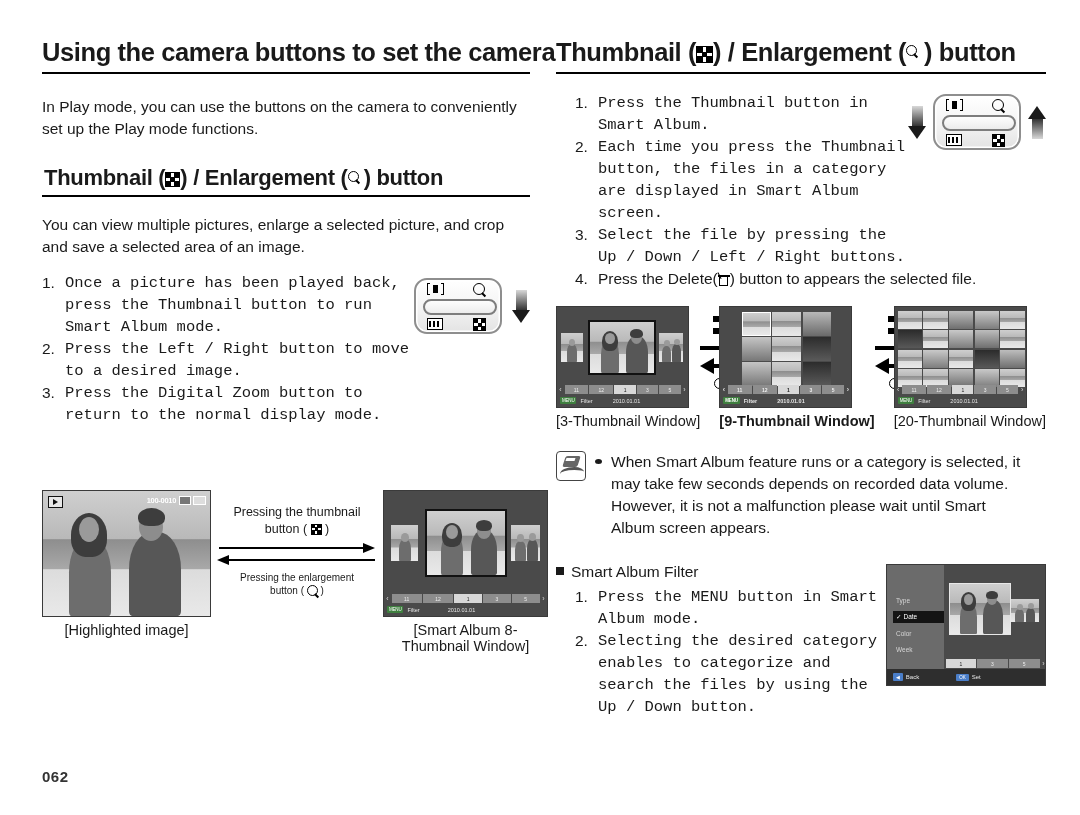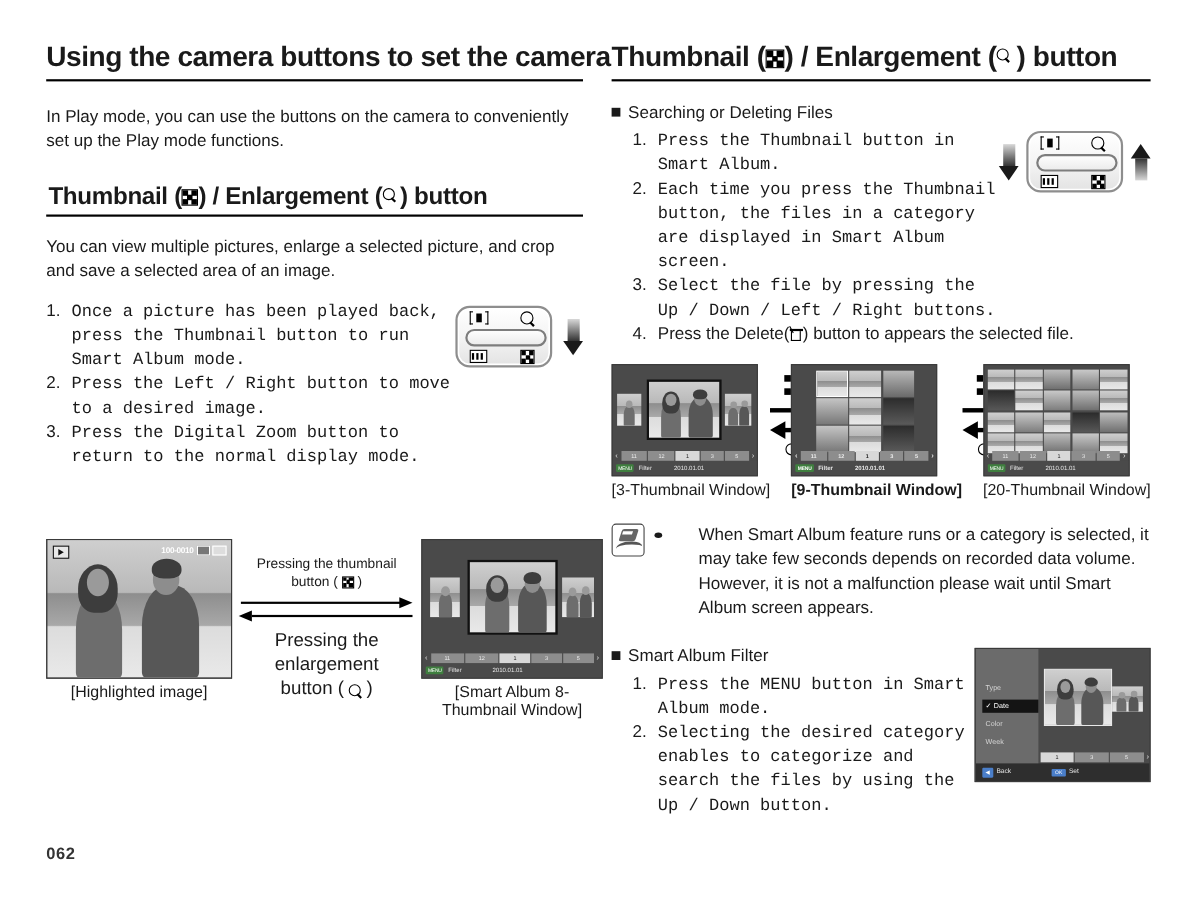--- a/index.html
+++ b/index.html
@@ -382,21 +382,21 @@
           </div>
         </div>
         <div class="harrow" style="margin:6px 0 2px 0;">
           <div class="line" style="left:2px;width:146px;"></div>
           <div class="tipR" style="left:146px;"></div>
         </div>
         <div class="harrow" style="margin:2px 0 6px 0;">
           <div class="line" style="left:12px;width:146px;"></div>
           <div class="tipL" style="left:0;"></div>
         </div>
-        <div style="font-size:17px;line-height:1.3;">
+        <div style="font-size:10px;line-height:1.3;">
           <div>Pressing the enlargement</div>
           <div>
             <span>button (</span>
             <span class="ico-mag" style="width:11px;height:11px;"></span>
             <span>)</span>
           </div>
         </div>
       </div>
 
       <div style="flex:0 0 165px;">
@@ -446,24 +446,20 @@
       <span>Thumbnail (</span><span class="ico-thumb" style="width:17px;height:17px;vertical-align:-2px;">
           <i style="left:0;top:0;width:5.6px;height:5.6px;"></i>
           <i style="left:9.4px;top:0;width:5.6px;height:5.6px;"></i>
           <i style="left:4.7px;top:4.7px;width:5.6px;height:5.6px;"></i>
           <i style="left:0;top:9.4px;width:5.6px;height:5.6px;"></i>
           <i style="left:9.4px;top:9.4px;width:5.6px;height:5.6px;"></i>
       </span><span>) / Enlargement (</span><span class="ico-mag" style="width:18px;height:18px;"></span><span>) button</span>
     </h1>
 
     <div style="margin-top:18px; position:relative;">
-      <div class="sq-item">
-        <span class="sq"></span>
-        <span>Searching or Deleting Files</span>
-      </div>
 
       <div style="display:flex; align-items:flex-start; margin-top:3px;">
         <ol class="steps" style="flex:1 1 auto; width:318px; padding-left:19px;">
           <li>
             <span class="num">1.</span>
             <span class="txt">Press the Thumbnail button in Smart Album.</span>
           </li>
           <li>
             <span class="num">2.</span>
             <span class="txt">Each time you press the Thumbnail button, the files in a category are displayed in Smart Album screen.</span>
@@ -661,21 +657,21 @@
       </div>
     </div>
 
     <div class="note" style="margin-top:22px;">
       <div class="note-icon">
         <div class="nib"></div>
           <div class="nib2"></div>
           <div class="swoosh"></div>
       </div>
       <div class="bullet"></div>
-      <p style="width:418px;margin-left:24px;">When Smart Album feature runs or a category is selected, it may take few seconds depends on recorded data volume. However, it is not a malfunction please wait until Smart Album screen appears.</p>
+      <p style="width:418px;">When Smart Album feature runs or a category is selected, it may take few seconds depends on recorded data volume. However, it is not a malfunction please wait until Smart Album screen appears.</p>
     </div>
 
     <div style="display:flex; align-items:flex-start; margin-top:22px;">
       <div style="flex:1 1 auto; width:312px;">
         <div class="sq-item">
           <span class="sq"></span>
           <span>Smart Album Filter</span>
         </div>
         <ol class="steps" style="padding-left:19px; margin-top:3px;">
           <li>

